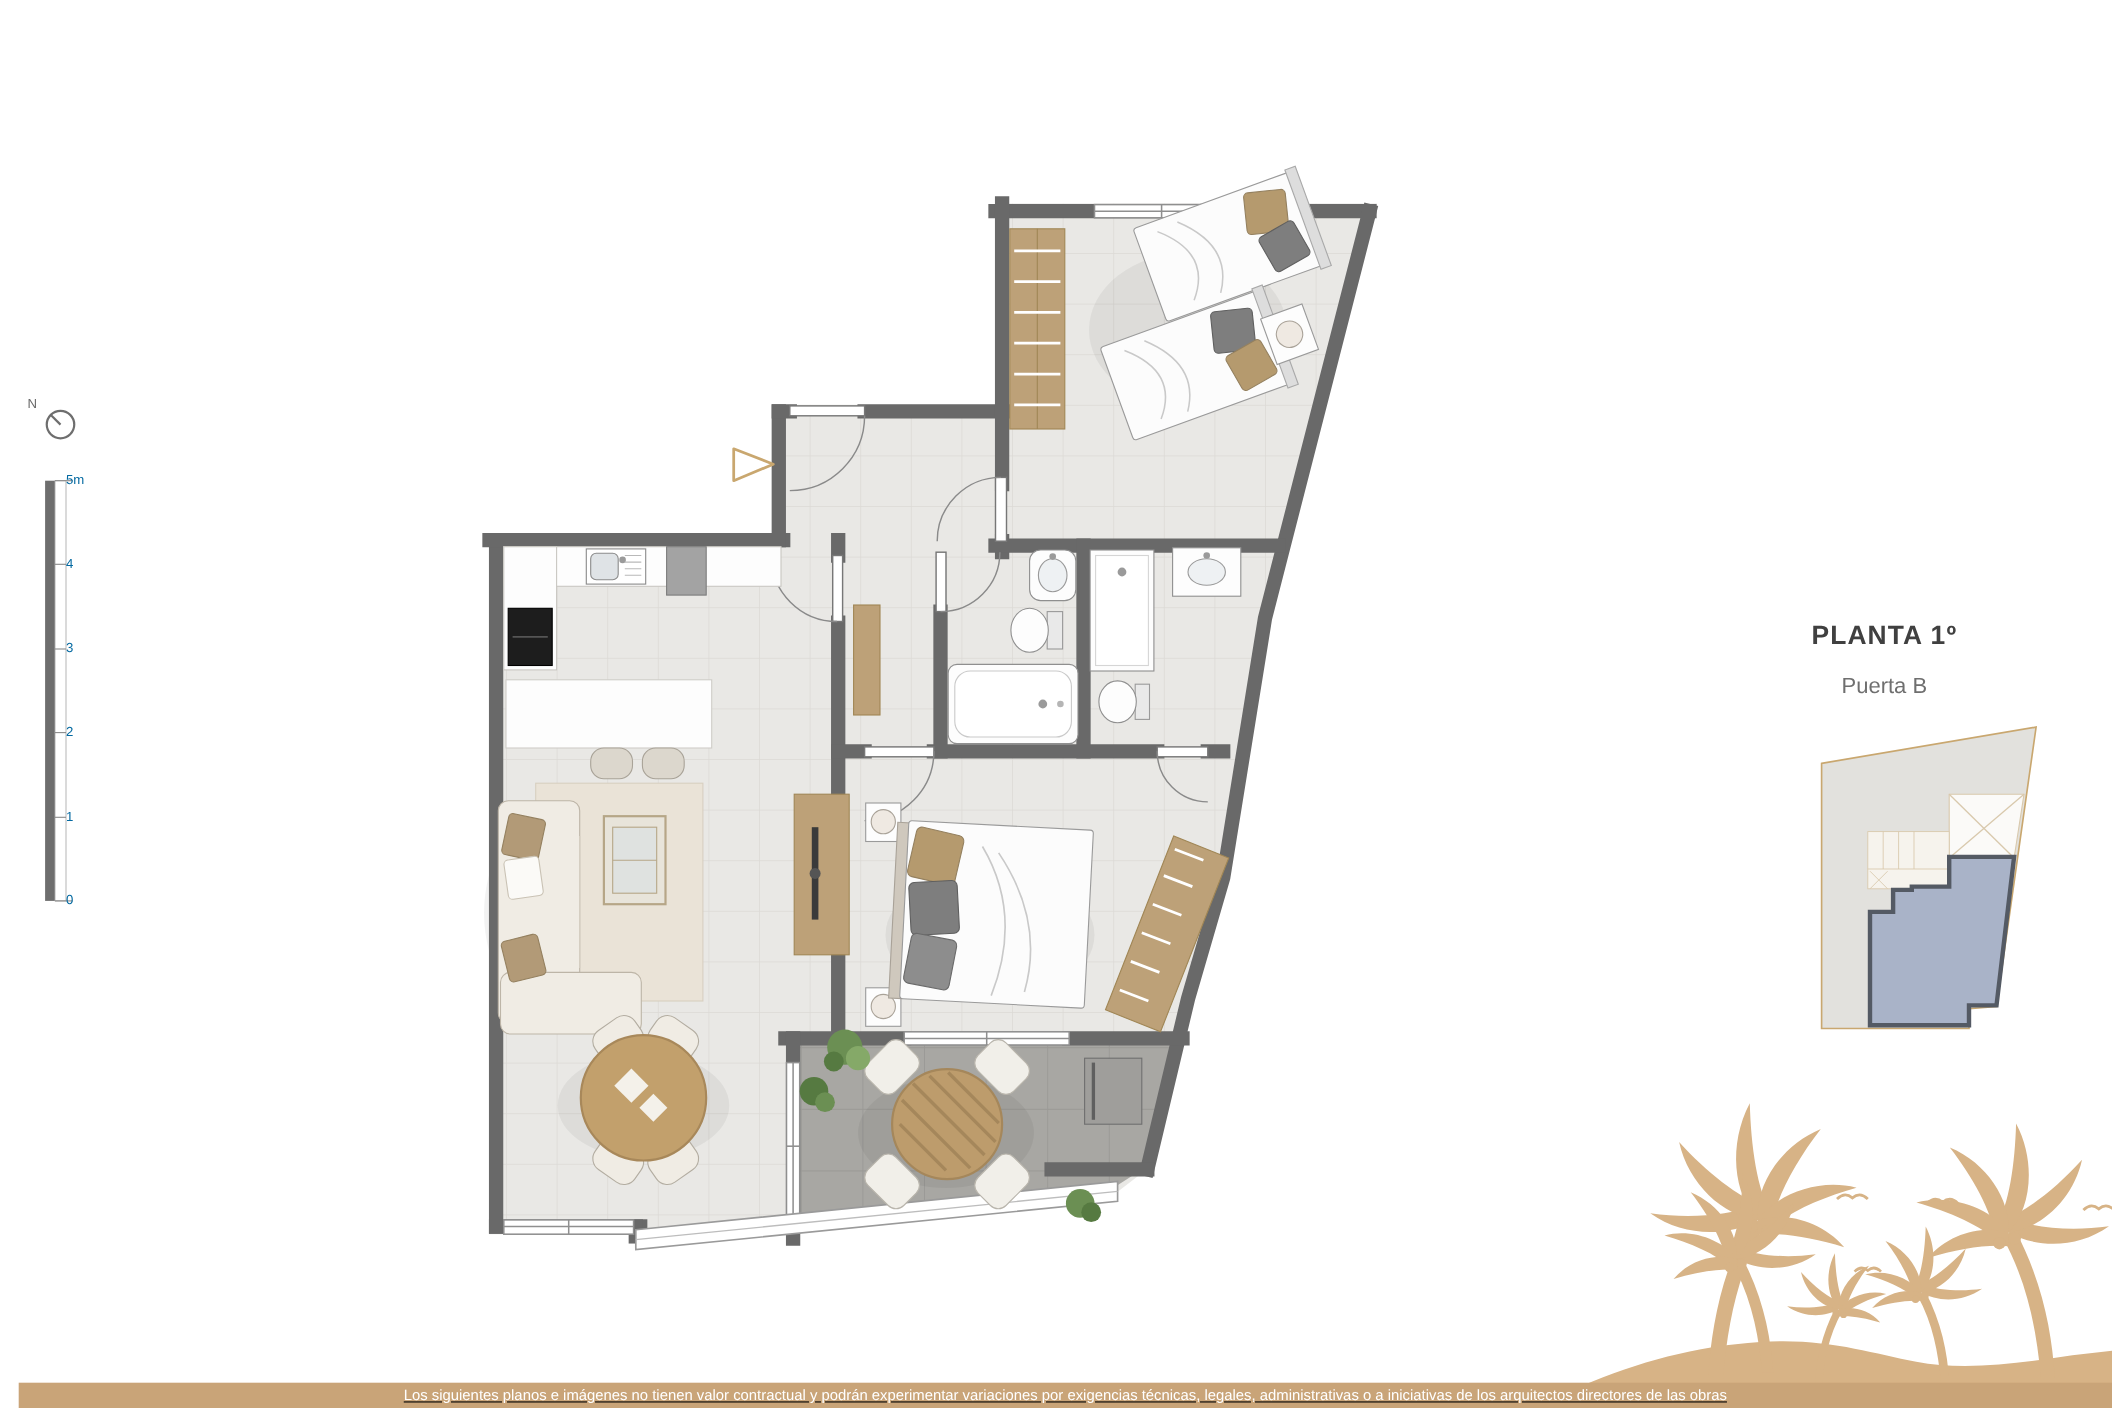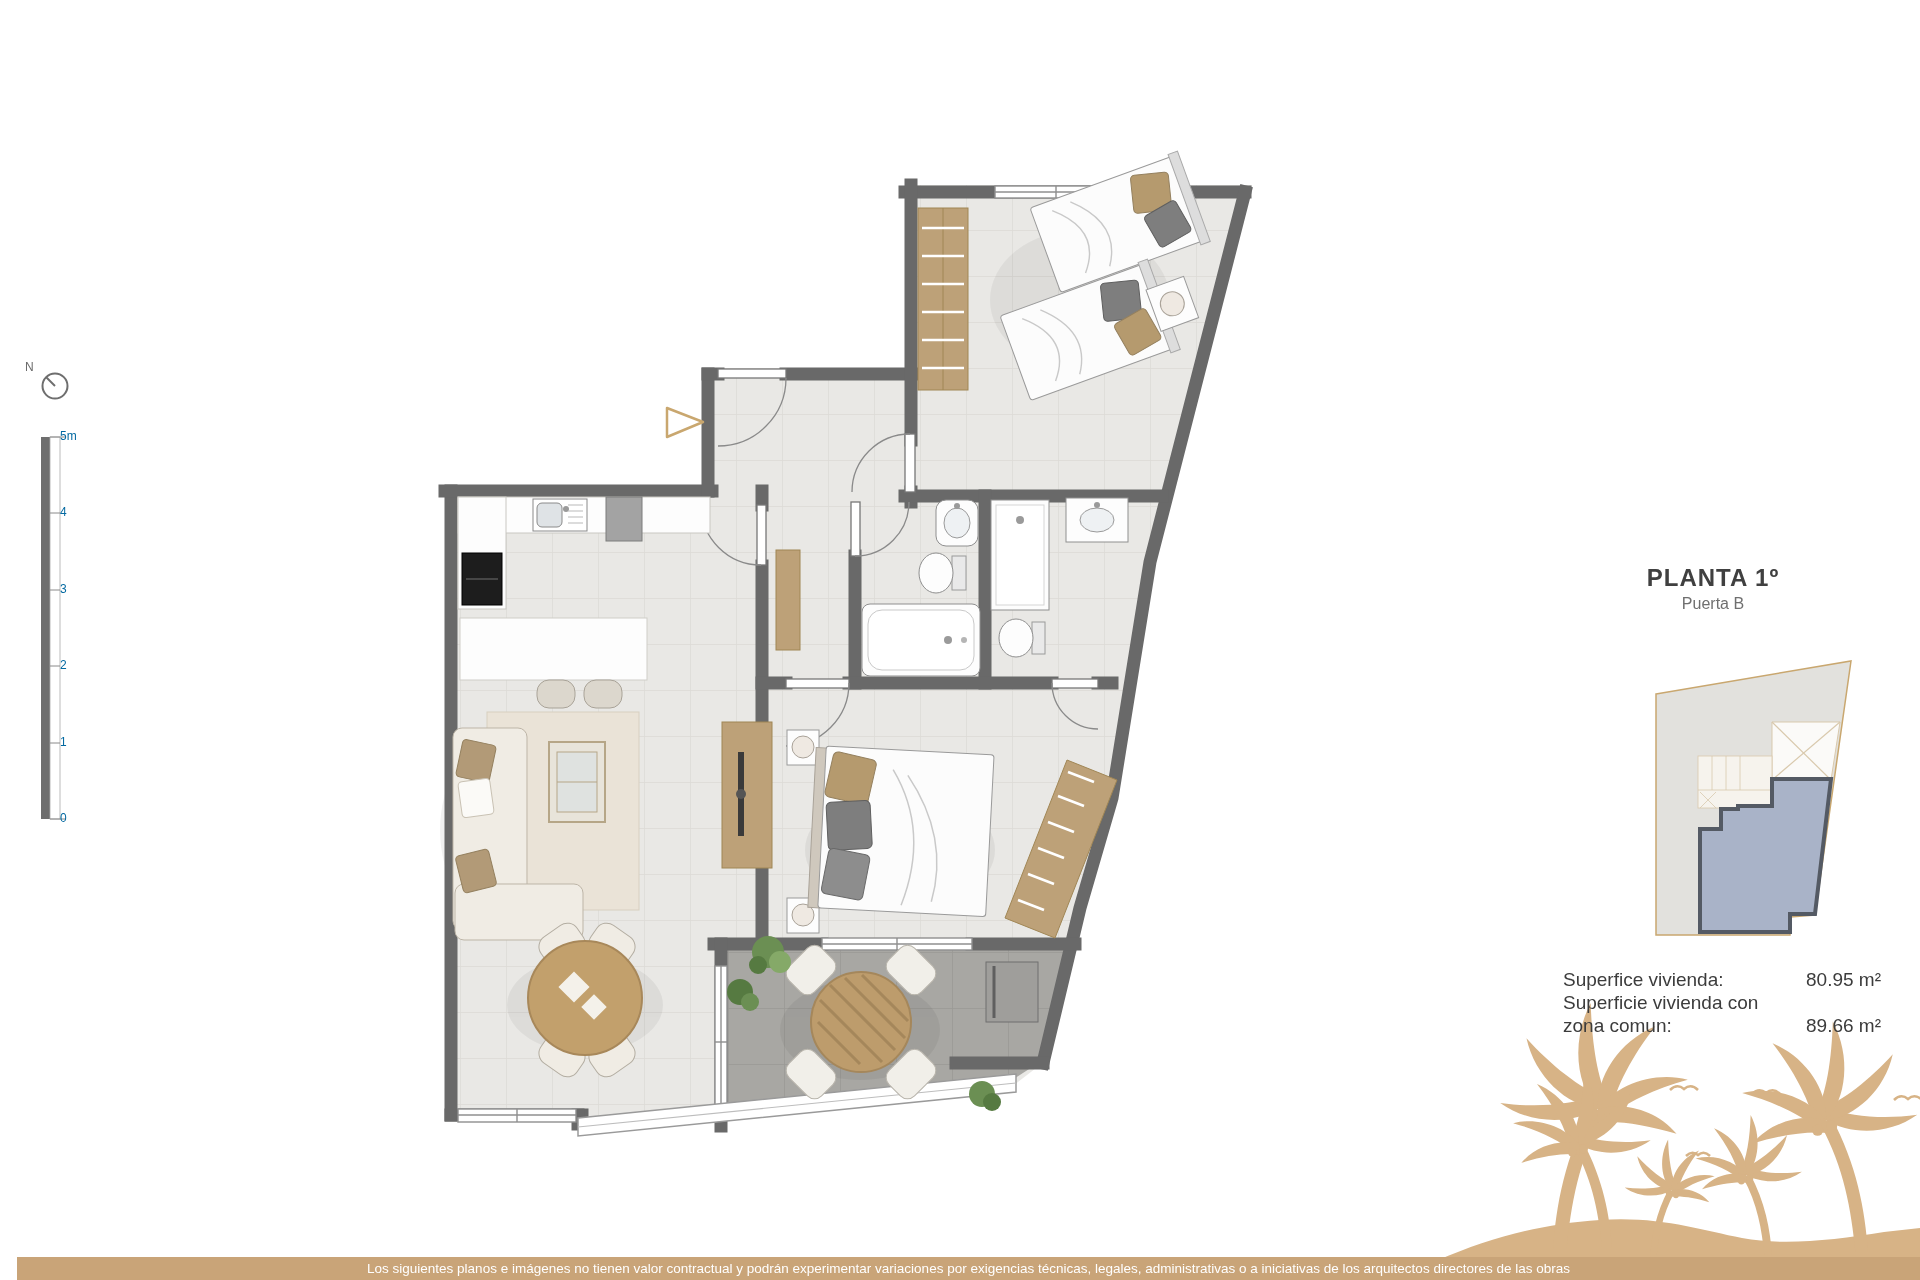--- a/index.html
+++ b/index.html
@@ -3,25 +3,25 @@
 <meta charset="utf-8">
 <style>
   html,body{margin:0;padding:0;background:#fff;}
   .canvas{position:relative;width:1920px;height:1280px;background:#ffffff;overflow:hidden;
           font-family:"Liberation Sans",sans-serif;}
   .plan-svg{position:absolute;left:0;top:0;}
   .north-label{position:absolute;left:25px;top:360px;font-size:12px;color:#6a6a6a;}
   .scale-label{position:absolute;left:60px;font-size:12px;color:#0369a1;}
   .title-block{position:absolute;left:1593px;top:564px;width:240px;text-align:center;}
   .title-main{font-size:24px;font-weight:bold;color:#404040;letter-spacing:1px;}
-  .title-sub{font-size:16px;color:#6f6f6f;margin-top:3px;}
+  .title-sub{font-size:20px;color:#6f6f6f;margin-top:21px;}
   .area-block{position:absolute;left:1563px;top:968px;width:318px;font-size:19px;color:#3c3c3c;}
   .area-row{display:flex;justify-content:space-between;line-height:23px;}
   .footer-bar{position:absolute;left:17px;top:1257px;width:1903px;height:23px;background:#c9a478;
-              display:flex;align-items:center;justify-content:center;}
+              display:flex;align-items:center;justify-content:center;text-decoration:underline;}
   .footer-text{font-size:13.5px;color:#ffffff;white-space:nowrap;}
 </style>
 </head>
 <body>
 
 <div class="canvas">
 
 <svg class="plan-svg" width="1920" height="1280" viewBox="0 0 1920 1280">
   <defs>
     <pattern id="tile" width="46" height="46" patternUnits="userSpaceOnUse">
@@ -379,32 +379,18 @@
 <div class="scale-label" style="top:582px">3</div>
 <div class="scale-label" style="top:658px">2</div>
 <div class="scale-label" style="top:735px">1</div>
 <div class="scale-label" style="top:811px">0</div>
 
 <div class="title-block">
   <div class="title-main">PLANTA 1º</div>
   <div class="title-sub">Puerta B</div>
 </div>
 
-<div class="area-block">
-  <div class="area-row">
-    <span>Superfice vivienda:</span>
-    <span>80.95 m²</span>
-  </div>
-  <div class="area-row">
-    <span>Superficie vivienda con</span>
-    <span></span>
-  </div>
-  <div class="area-row">
-    <span>zona comun:</span>
-    <span>89.66 m²</span>
-  </div>
-</div>
 
 <div class="footer-bar">
   <span class="footer-text">Los siguientes planos e imágenes no tienen valor contractual y podrán experimentar variaciones por exigencias técnicas, legales, administrativas o a iniciativas de los arquitectos directores de las obras</span>
 </div>
 
 </div>
 
 </body></html>

